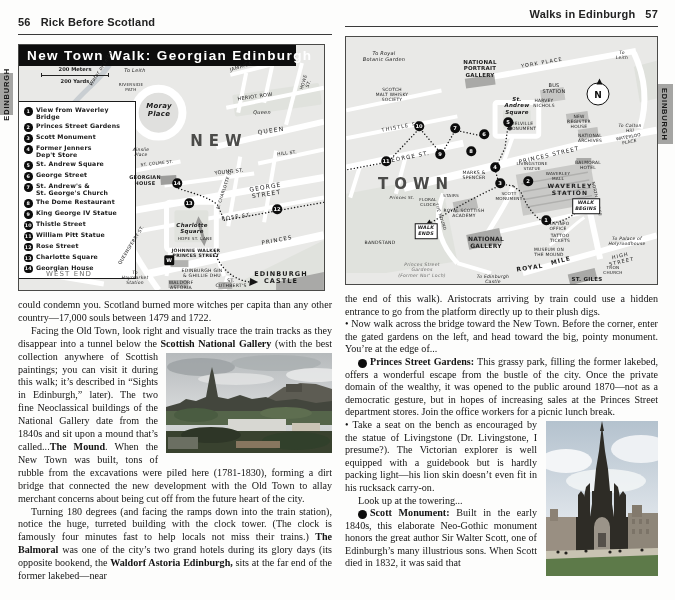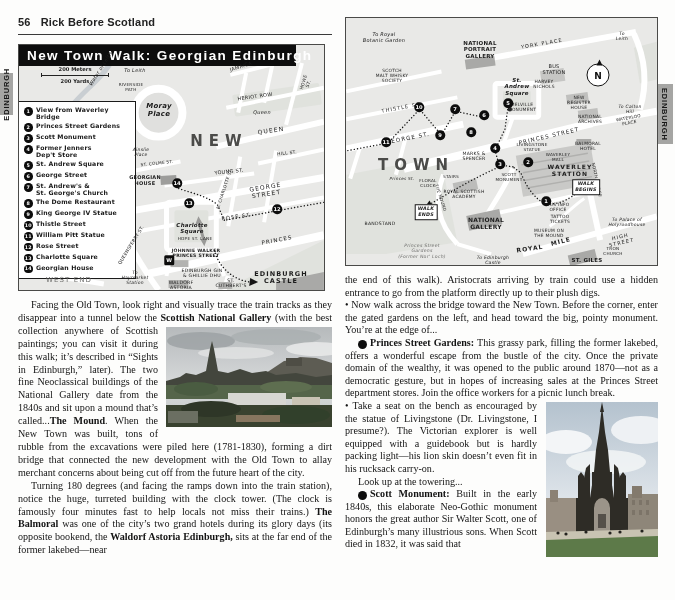--- a/index.html
+++ b/index.html
@@ -194,33 +194,34 @@
 PRINCES STREET</span>
       <span class="ml s46" style="left:183px;top:228px">EDINBURGH GIN
 &amp; GHILLIE DHU</span>
       <span class="ml s46" style="left:162px;top:240px">WALDORF
 ASTORIA</span>
       <span class="ml s46" style="left:212px;top:238px">ST.
 CUTHBERT'S</span>
       <span class="ml b s65 sp" style="left:262px;top:233px">EDINBURGH
 CASTLE</span>
       <span class="ml sp s55" style="left:258px;top:195px;--r:-11deg">PRINCES</span>
-      <span class="ml sp s7 gray" style="left:50px;top:235px">WEST END</span>
+      <span class="ml sp s7 gray" style="left:50px;top:229px">WEST END</span>
       <span class="ml i s45" style="left:116px;top:233px">To
 Haymarket
 Station</span>
       <span class="ml s45" style="left:287px;top:38px;--r:-72deg">HOWE ST.</span>
 
       <span class="mk" style="left:158px;top:138px">14</span>
       <span class="mk" style="left:170px;top:158px">13</span>
       <span class="mk" style="left:258px;top:164px">12</span>
       <span class="mk sq" style="left:150px;top:215px">W</span>
     </div>
 
     <div class="bodytext">
+      <p><span>could condemn you. Scotland burned more witches per capita than any other country—17,000 souls between 1479 and 1722.</span></p>
       <p class="ind"><span>Facing the Old Town, look right and visually trace the train tracks as they disappear into a tunnel below the </span><span class="bold">Scottish National </span><span class="ph-castle">
             <svg width="166" height="100" viewBox="0 0 166 100">
           <defs>
                 <linearGradient id="sky1" x1="0" y1="0" x2="0" y2="1">
             <stop offset="0" stop-color="#b6babc"></stop>
                   <stop offset="0.6" stop-color="#d8dadb"></stop>
                   <stop offset="1" stop-color="#c2c6c6"></stop>
           </linearGradient>
               </defs>
           <rect width="166" height="100" fill="url(#sky1)"></rect>
@@ -241,20 +242,24 @@
           <ellipse cx="130" cy="88" rx="34" ry="9" fill="#31402b"></ellipse>
           <rect x="2" y="84" width="30" height="12" fill="#6b6f62"></rect>
           <rect x="70" y="88" width="44" height="7" fill="#87765f"></rect>
         </svg>
           </span><span class="bold">Gallery</span><span> (with the best collection anywhere of Scottish paintings; you can visit it during this walk; it’s described in “Sights in Edinburgh,” later). The two fine Neoclassical buildings of the National Gallery date from the 1840s and sit upon a mound that’s called...</span><span class="bold">The Mound</span><span>. When the New Town was built, tons of rubble from the excavations were piled here (1781-1830), forming a dirt bridge that connected the new development with the Old Town to allay merchant concerns about being cut off from the future heart of the city.</span></p>
       <p class="ind"><span>Turning 180 degrees (and facing the ramps down into the train station), notice the huge, turreted building with the clock tower. (The clock is famously four minutes fast to help locals not miss their trains.) </span><span class="bold">The Balmoral</span><span> was one of the city’s two grand hotels during its glory days (its opposite bookend, the </span><span class="bold">Waldorf Astoria Edinburgh,</span><span> sits at the far end of the former lakebed—near</span></p>
     </div>
   </div>
 
   <div class="page page-right">
+    <div class="hdr right">
+      <span>Walks in Edinburgh</span>
+      <span>57</span>
+    </div>
 
     <div class="map map-r">
       <svg class="base" width="311" height="247" viewBox="0 0 313 249">
         <rect width="313" height="249" fill="#e9e9e7"></rect>
         <path d="M0,158 L95,140 L112,226 L40,238 L0,238 Z" fill="#e0e2dd"></path>
         <path d="M290,30 L313,24 L313,62 L296,66 Z" fill="#dfe1dc"></path>
         <g stroke="#fff" fill="none">
           <path d="M148,40 L292,14" stroke-width="6"></path>
           <path d="M0,74 L96,54" stroke-width="4"></path>
           <path d="M0,102 L112,80" stroke-width="4"></path>

